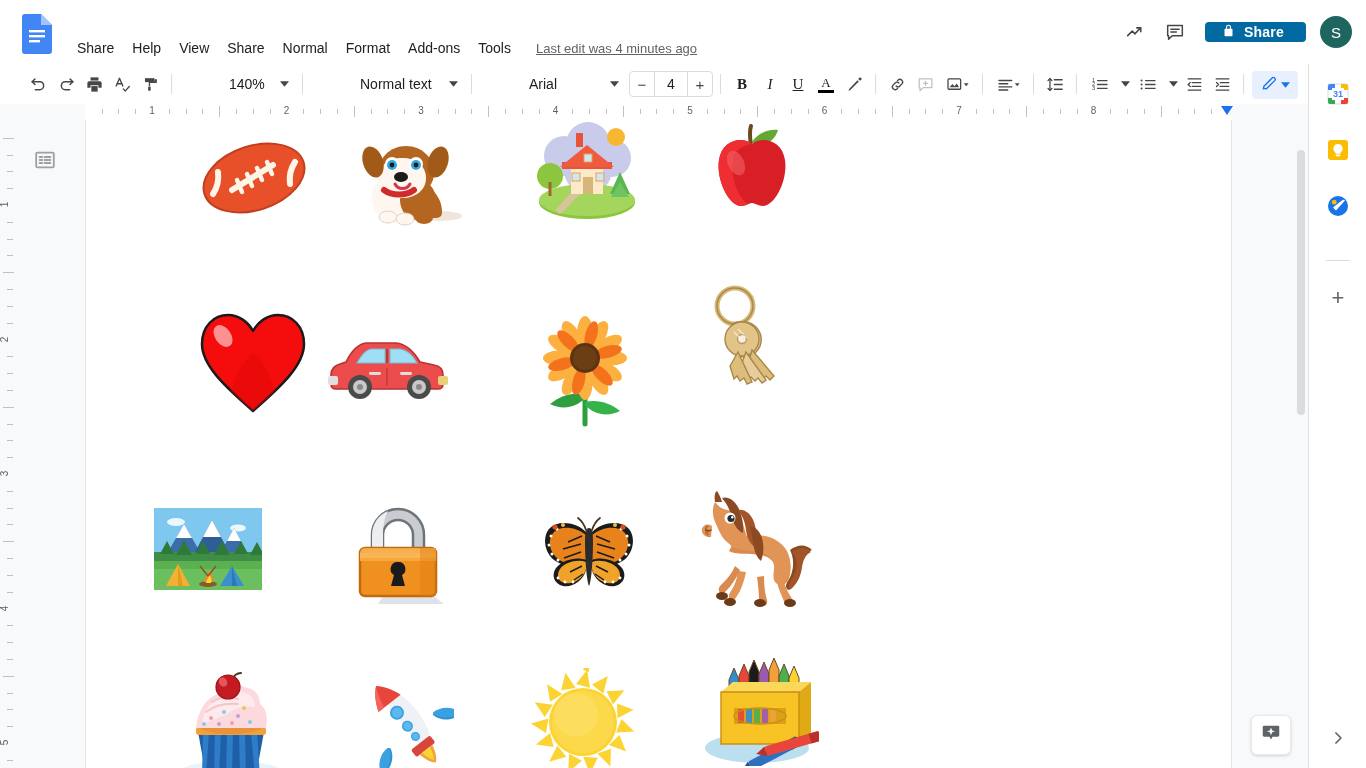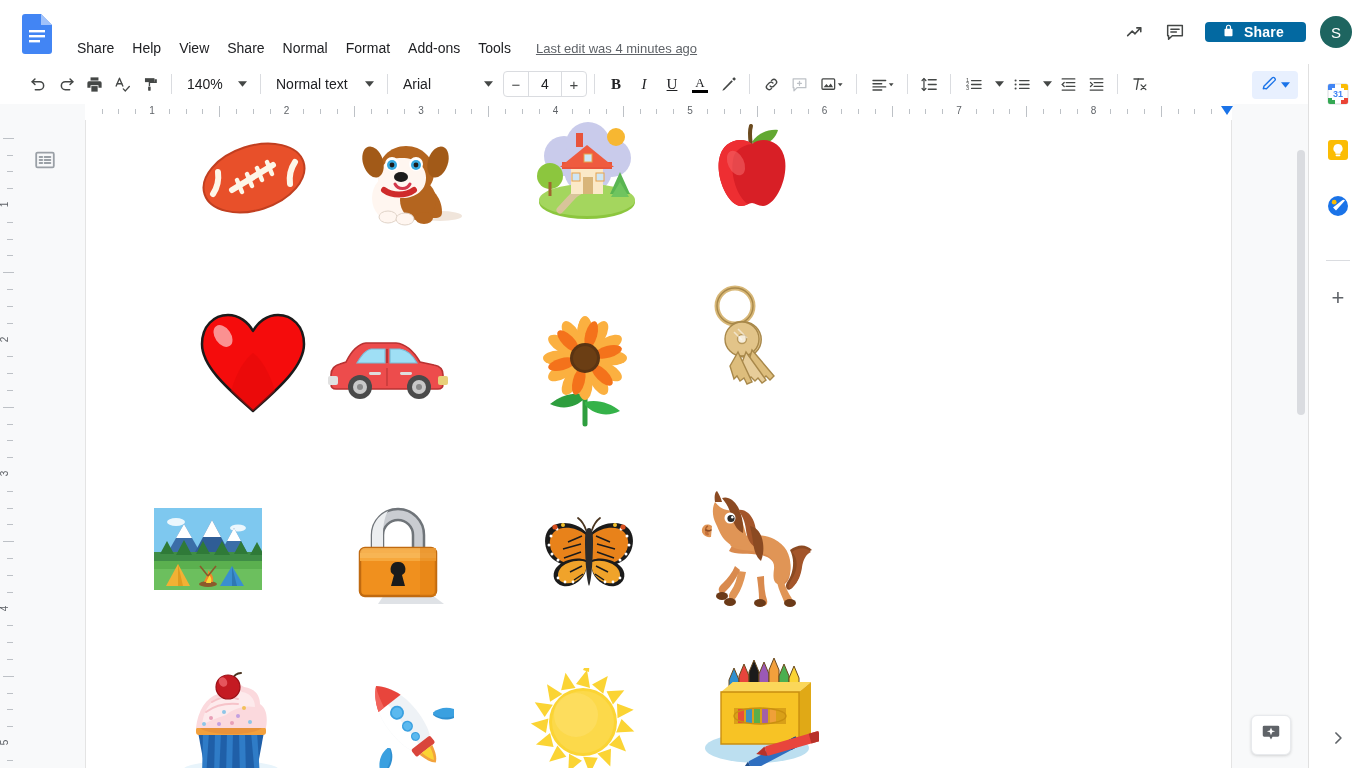--- a/index.html
+++ b/index.html
@@ -75,21 +75,21 @@
   }
   .tb-btn {
     width: 28px; height: 28px; border-radius: 4px;
     display: flex; align-items: center; justify-content: center;
     color: #444746; flex: none;
   }
   .tb-sep { width: 1px; height: 20px; background: #dadce0; margin: 0 7px; flex: none; }
   .tb-combo {
     height: 26px; display: flex; align-items: center;
     padding: 0 4px 0 8px; border-radius: 4px; font-size: 14px;
-    color: #202124; flex: none;
+    color: #202124; flex: none; margin-left: 42px;
   }
   .zoom-combo { width: 74px; justify-content: space-between; }
   .style-combo { width: 112px; justify-content: space-between; }
   .font-combo { width: 104px; justify-content: space-between; }
   .fontsize {
     display: flex; align-items: center; border: 1px solid #dadce0;
     border-radius: 4px; height: 26px; margin-left: 4px; flex: none;
   }
   .fontsize .pm {
     width: 24px; height: 24px; display: flex;

